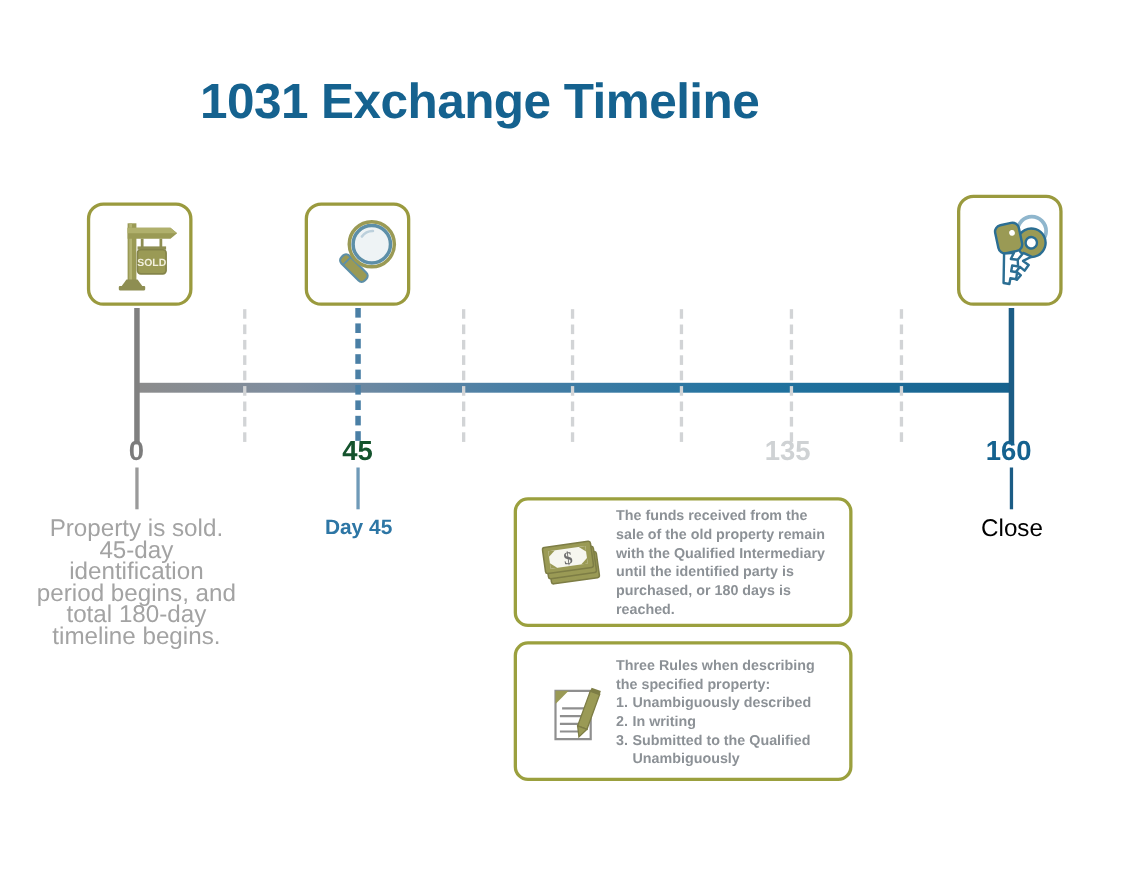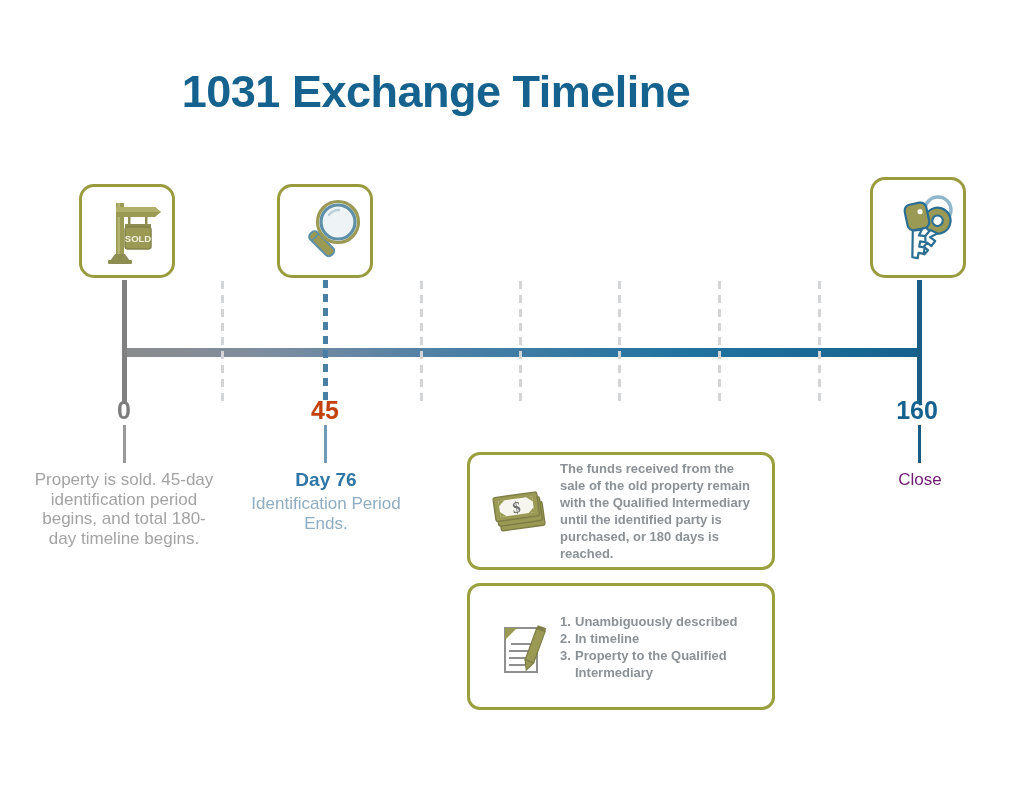--- a/index.html
+++ b/index.html
@@ -77,47 +77,47 @@
   
   .axis-label {
     position: absolute;
     top: 396px;
     font-size: 25px;
     font-weight: bold;
     text-align: center;
     width: 120px;
   }
   #axis-label-0   { left: 64px;  color: #7c7c7c; }
-  #axis-label-45  { left: 265px; color: #c2410c; }
+  #axis-label-45  { left: 265px; color: #14532d; }
   #axis-label-90  { left: 458px; color: #cfd2d4; }
   #axis-label-135 { left: 656px; color: #cfd2d4; }
   #axis-label-180 { left: 857px; color: #15628f; }
 
   
   .stub { position: absolute; width: 3px; }
   #stub-day0   { left: 123px; top: 425px; height: 38px; background: #9a9a9a; }
   #stub-day45  { left: 324px; top: 425px; height: 38px; background: #6f9ab8; }
   #stub-day180 { left: 918px; top: 425px; height: 38px; background: #1b5c85; }
 
   
   .caption { position: absolute; text-align: center; }
   .caption-head { font-size: 19px; font-weight: bold; line-height: 24px; }
-  .caption-body { font-size: 17px; line-height: 19.5px; }
+  .caption-body { font-size: 22px; line-height: 19.5px; }
 
   #caption-day0  { left: 33px;  top: 468px; width: 182px; }
   #caption-day0 .caption-head { color: #868686; }
   #caption-day0 .caption-body { color: #a3a3a3; margin-top: 2px; }
 
   #caption-day45 { left: 240px; top: 468px; width: 172px; }
   #caption-day45 .caption-head { color: #2d76a5; }
   #caption-day45 .caption-body { color: #8fadc2; margin-top: 2px; }
 
   #caption-day180{ left: 840px; top: 468px; width: 160px; }
   #caption-day180 .caption-head { color: #15628f; }
-  #caption-day180 .caption-body { color: #701a75; margin-top: 2px; }
+  #caption-day180 .caption-body { color: #000000; margin-top: 2px; }
 
   
   .callout {
     position: absolute;
     border: 3px solid #9ba03e;
     border-radius: 13px;
     background: #ffffff;
     box-sizing: border-box;
     display: flex;
     align-items: center;
@@ -203,34 +203,34 @@
 
   <div class="vline-minor" style="left:221px"></div>
   <div class="vline-minor" style="left:420px"></div>
   <div class="vline-minor" style="left:519px"></div>
   <div class="vline-minor" style="left:618px"></div>
   <div class="vline-minor" style="left:718px"></div>
   <div class="vline-minor" style="left:818px"></div>
 
   <div class="axis-label" id="axis-label-0">0</div>
   <div class="axis-label" id="axis-label-45">45</div>
+  <div class="axis-label" id="axis-label-135">135</div>
   <div class="axis-label" id="axis-label-180">160</div>
 
   <div class="stub" id="stub-day0"></div>
   <div class="stub" id="stub-day45"></div>
   <div class="stub" id="stub-day180"></div>
 </div>
 
 <div class="caption" id="caption-day0">
   <div class="caption-body">Property is sold. 45-day identification period begins, and total 180-day timeline begins.</div>
 </div>
 
 <div class="caption" id="caption-day45">
-  <div class="caption-head">Day 76</div>
-  <div class="caption-body">Identification Period Ends.</div>
+  <div class="caption-head">Day 45</div>
 </div>
 
 <div class="caption" id="caption-day180">
   <div class="caption-body">Close</div>
 </div>
 
 <div class="callout" id="callout-funds">
   <div class="callout-icon">
     <svg width="60" height="50" viewBox="0 0 60 50">
       <g transform="rotate(-8 30 25)">
@@ -259,28 +259,29 @@
       <line x1="16" y1="42" x2="38" y2="42" stroke="#8f8f8f" stroke-width="2"></line>
       <line x1="16" y1="49" x2="34" y2="49" stroke="#8f8f8f" stroke-width="2"></line>
       <g transform="rotate(20 40 34)">
         <rect x="36" y="12" width="9" height="34" fill="#9a9a55" stroke="#7d7d45" stroke-width="1.2"></rect>
         <polygon points="36,46 45,46 40.5,55" fill="#9a9a55" stroke="#7d7d45" stroke-width="1.2"></polygon>
         <rect x="36" y="9" width="9" height="4" fill="#7d7d45"></rect>
       </g>
     </svg>
   </div>
   <div class="callout-text">
+    <div class="rules-heading">Three Rules when describing the specified property:</div>
     <ul class="rules-list">
       <li>
         <span class="num">1.</span>
         <span class="txt">Unambiguously described</span>
       </li>
       <li>
         <span class="num">2.</span>
-        <span class="txt">In timeline</span>
+        <span class="txt">In writing</span>
       </li>
       <li>
         <span class="num">3.</span>
-        <span class="txt">Property to the Qualified Intermediary</span>
+        <span class="txt">Submitted to the Qualified Unambiguously</span>
       </li>
     </ul>
   </div>
 </div>
 
 </body></html>

